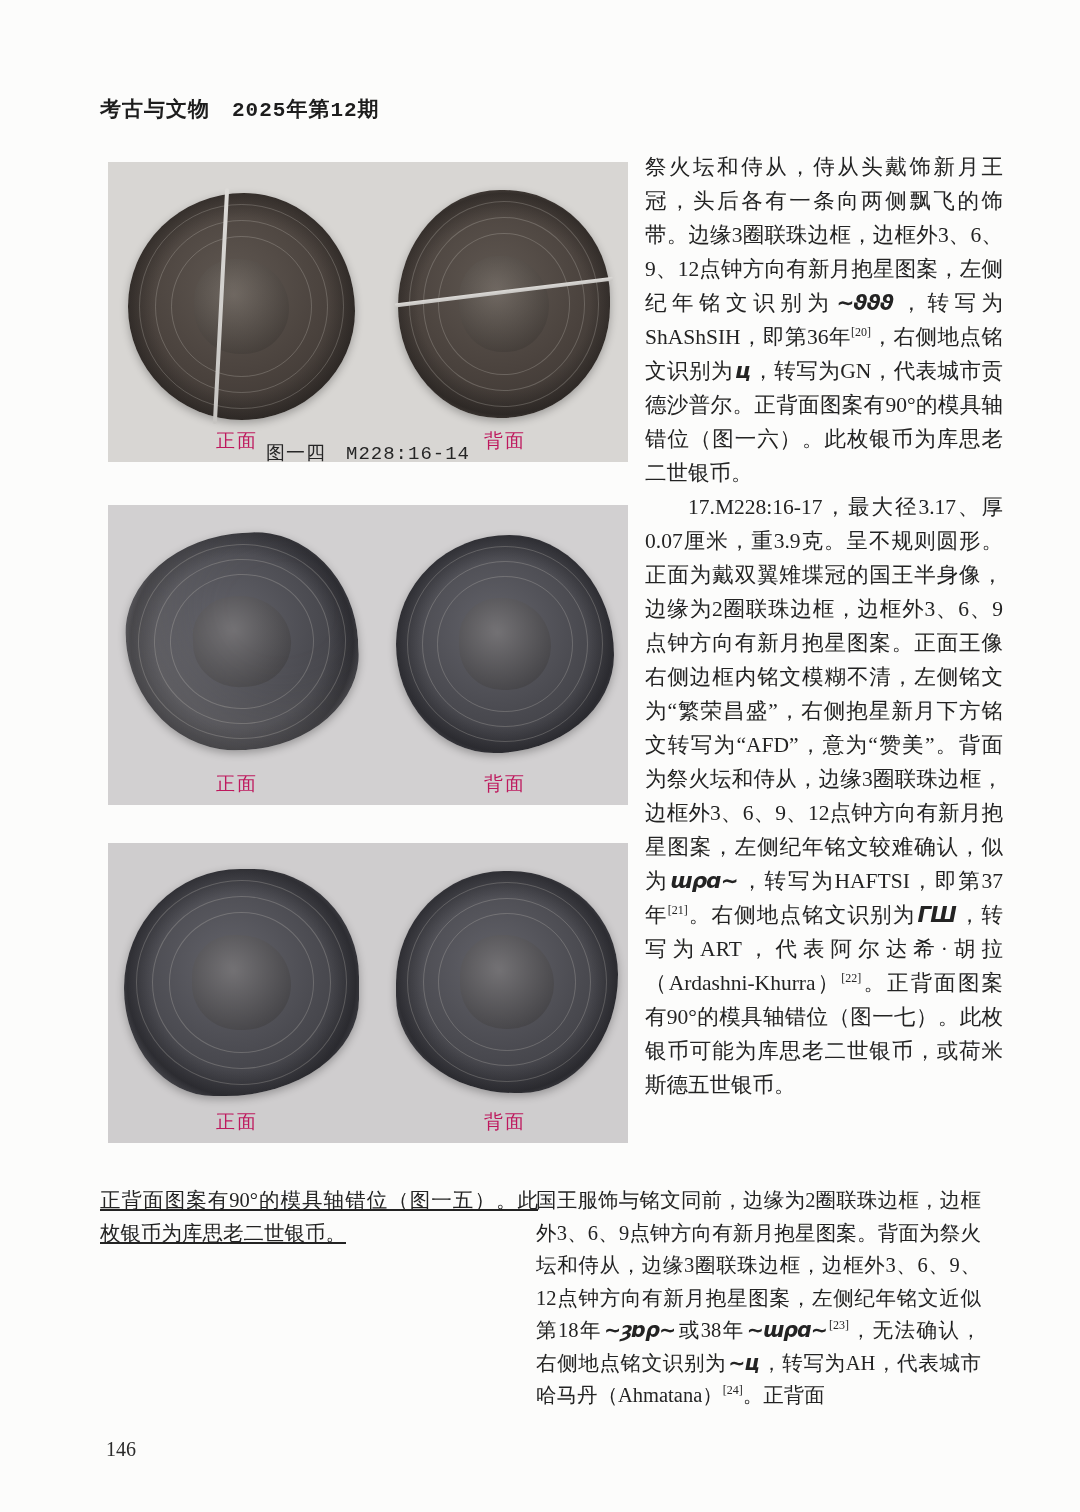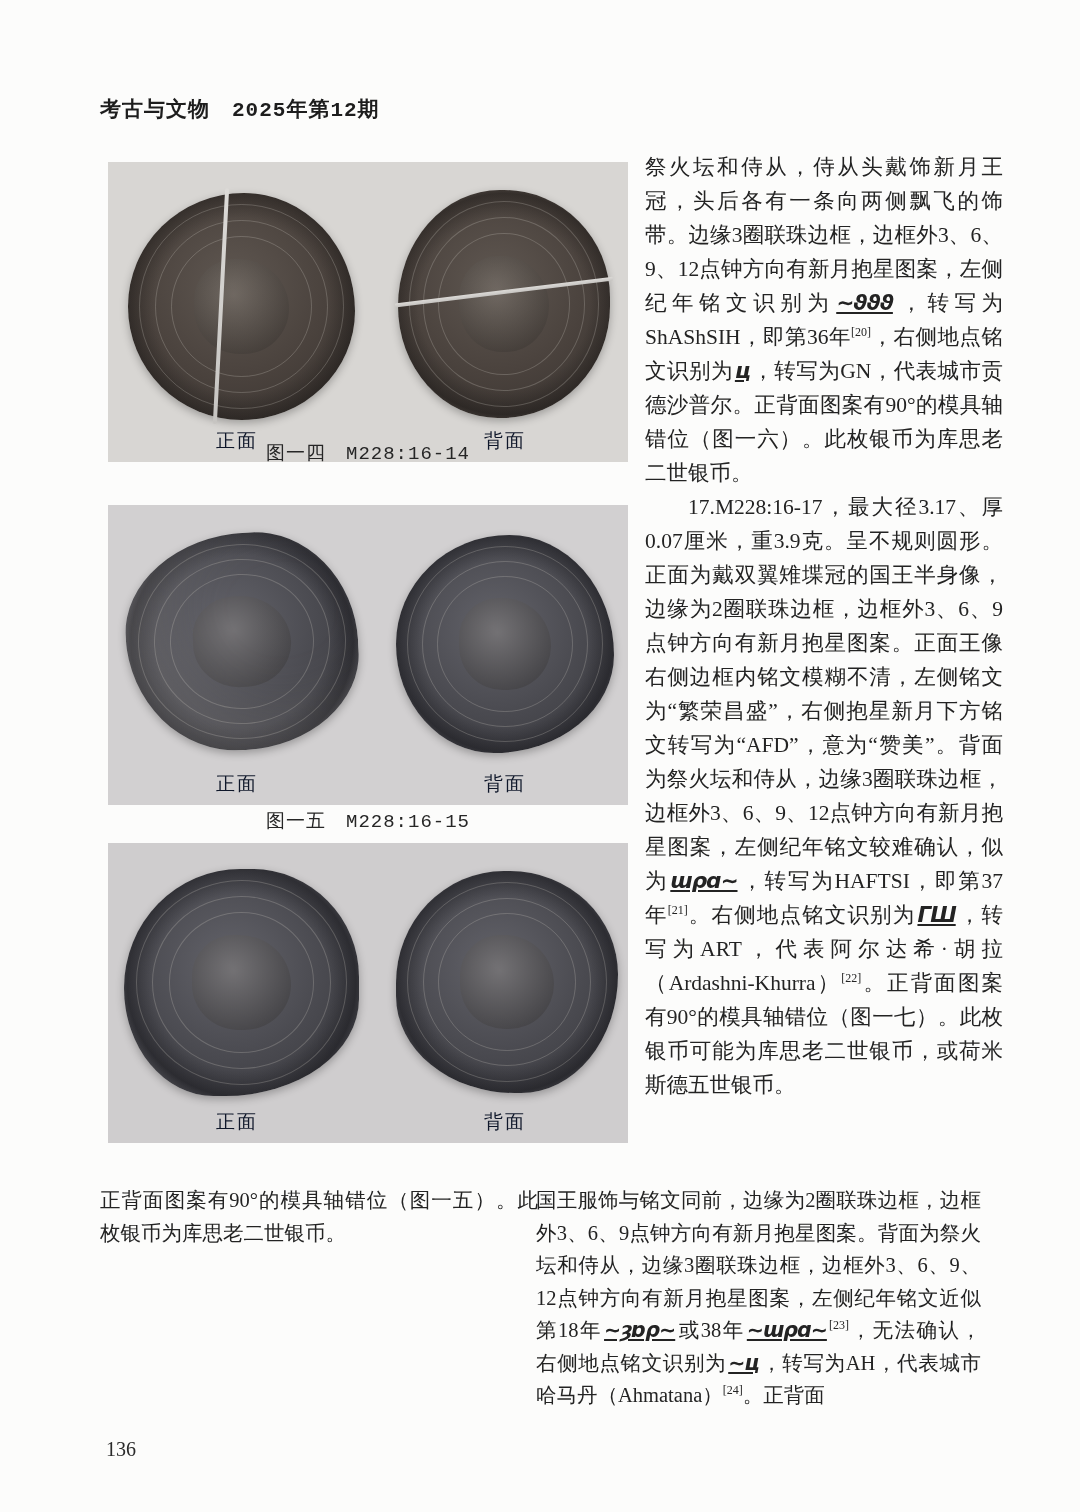--- a/index.html
+++ b/index.html
@@ -42,42 +42,42 @@
   .ring{position:absolute;border:1.5px solid rgba(205,200,192,.26);border-radius:50%;}
   .r1{inset:5%;} .r2{inset:12%;} .r3{inset:19%;}
   .motif{
     position:absolute;inset:29%;border-radius:45% 55% 50% 50%;
     background:radial-gradient(circle at 42% 38%, rgba(160,154,146,.28), rgba(18,16,14,.30));
   }
   .crack{position:absolute;background:linear-gradient(#dcdad7,#c6c4c1);border-radius:2px;}
   .crack-v{left:40%;top:-2%;width:4px;height:104%;transform:rotate(3deg);}
   .crack-h{top:44%;left:-2%;height:4px;width:104%;transform:rotate(-7deg);}
   .coin-label{
-    position:absolute;bottom:8px;font-size:19px;color:#0f172a;
+    position:absolute;bottom:8px;font-size:19px;color:#be185d;
     font-family:"Liberation Serif","DejaVu Serif",serif;letter-spacing:2px;
   }
   .front-label{left:129px;transform:translateX(-50%);}
   .back-label{left:397px;transform:translateX(-50%);margin-top:16px;}
   .figure-caption{
     position:absolute;left:108px;width:520px;text-align:center;
     font-size:19px;color:#262626;letter-spacing:1px;
     font-family:"Liberation Mono","DejaVu Sans Mono",monospace;
   }
   .cap14{top:440px;} .cap15{top:808px;} .cap16{top:1148px;}
   
   .textcol{position:absolute;text-align:justify;}
   .textcol p{margin:0;}
   .right-col{left:645px;top:150px;width:358px;font-size:21.5px;line-height:34px;}
-  .bottom-left{left:100px;top:1184px;width:438px;font-size:20.5px;line-height:32.5px;}
+  .bottom-left{left:100px;top:1184px;width:438px;font-size:20.5px;line-height:32.5px;text-decoration:underline;}
   .bottom-right{left:536px;top:1184px;width:445px;font-size:20.5px;line-height:32.5px;}
   .indent{text-indent:2em;}
   sup.ref{font-size:12px;line-height:0;vertical-align:super;}
   .pahlavi{
     font-family:"DejaVu Sans",sans-serif;font-style:italic;font-weight:600;
-    letter-spacing:-1px;padding:0 2px;text-decoration:underline;
+    letter-spacing:-1px;padding:0 2px;
   }
   
   .page-number{position:absolute;left:106px;top:1438px;font-size:20px;color:#2a2a2a;}
 </style>
 </head>
 <body>
 
 <div class="page">
 
   <div class="journal-header">考古与文物　2025年第12期</div>
@@ -111,21 +111,20 @@
     </div>
     <div class="coin coin-slate c15b">
       <div class="ring r1"></div>
       <div class="ring r2"></div>
       <div class="ring r3"></div>
       <div class="motif"></div>
     </div>
     <span class="coin-label front-label">正面</span>
     <span class="coin-label back-label">背面</span>
   </div>
-  <div class="figure-caption cap15">图一五　M228:16-15</div>
 
   <div class="figure-panel p16">
     <div class="coin coin-slate c16f">
       <div class="ring r1"></div>
       <div class="ring r2"></div>
       <div class="ring r3"></div>
       <div class="motif"></div>
     </div>
     <div class="coin coin-slate c16b">
       <div class="ring r1"></div>
@@ -143,15 +142,15 @@
   </div>
 
   <div class="textcol bottom-left">
     <p>正背面图案有90°的模具轴错位（图一五）。此枚银币为库思老二世银币。</p>
   </div>
 
   <div class="textcol bottom-right">
     <p>国王服饰与铭文同前，边缘为2圈联珠边框，边框外3、6、9点钟方向有新月抱星图案。背面为祭火坛和侍从，边缘3圈联珠边框，边框外3、6、9、12点钟方向有新月抱星图案，左侧纪年铭文近似第18年<span class="pahlavi">∼ȝɒρ∼</span>或38年<span class="pahlavi">∼ɯρɑ∼</span><sup class="ref">[23]</sup>，无法确认，右侧地点铭文识别为<span class="pahlavi">∼ц</span>，转写为AH，代表城市哈马丹（Ahmatana）<sup class="ref">[24]</sup>。正背面</p>
   </div>
 
-  <div class="page-number">136</div>
+  <div class="page-number">146</div>
 
 </div>
 
 </body></html>

